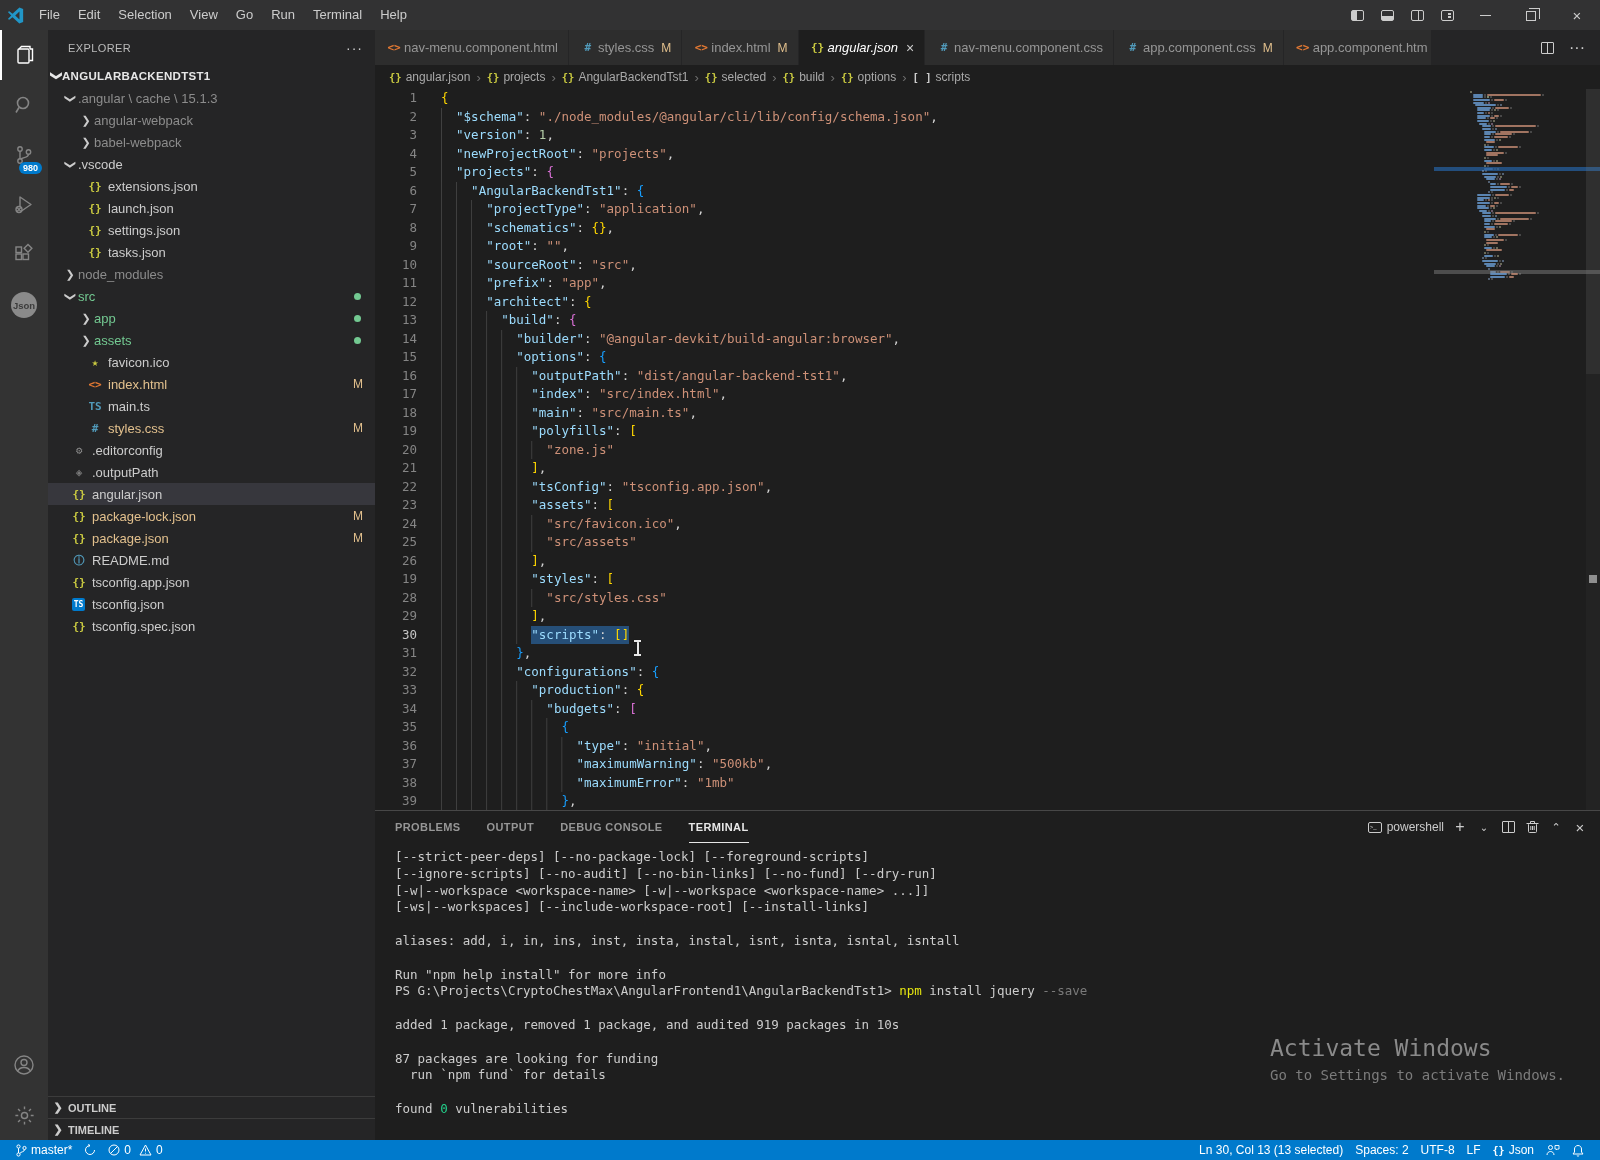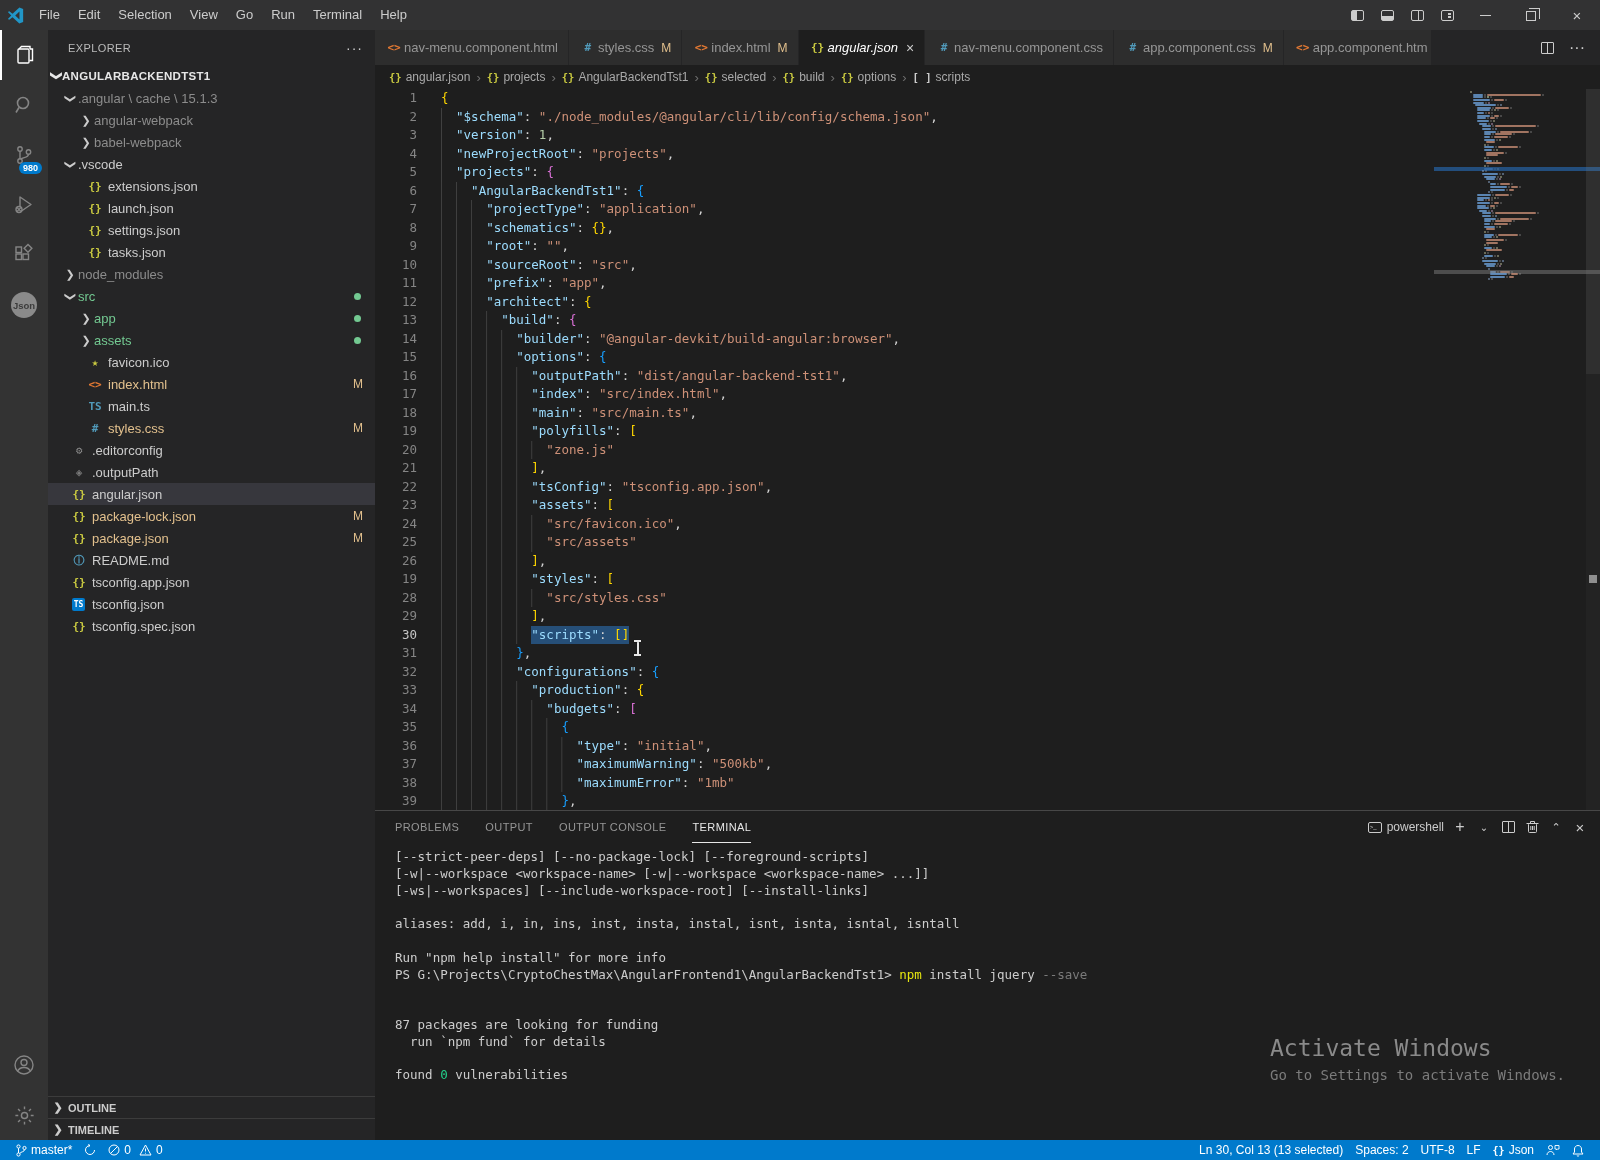--- a/index.html
+++ b/index.html
@@ -94,21 +94,21 @@
   .mm-seg { height:2px; border-radius:1px; }
   .mm-row.mm-sel::after { content:""; position:absolute; left:-36px; right:-14px; top:-1px; height:4px; background:rgba(38,95,158,0.75); }
   .mm-row.mm-grey::after { content:""; position:absolute; left:-36px; right:-14px; top:-1px; height:4px; background:rgba(136,136,136,0.45); }
   .scrollbar { position:absolute; top:0; right:0; width:14px; height:100%; background:rgba(121,121,121,0.06); }
   .sb-thumb { position:absolute; top:0; left:0; right:0; height:285px; background:rgba(121,121,121,0.15); }
   .sb-marker { position:absolute; top:486px; left:3px; width:8px; height:8px; background:#8f8f8f; }
 
   
   .panel { height:330px; border-top:1px solid #474747; display:flex; flex-direction:column; flex-shrink:0; background:#1e1e1e; }
   .panel-header { height:32px; display:flex; align-items:center; padding:0 8px 0 20px; flex-shrink:0; }
-  .ptab { font-size:11px; letter-spacing:.4px; color:#969696; margin-right:26px; height:32px; display:flex; align-items:center; border-bottom:1px solid transparent; }
+  .ptab { font-size:11px; letter-spacing:.4px; color:#969696; margin-right:26px; height:32px; display:flex; align-items:center; border-bottom:1px solid transparent;font-weight:bold; }
   .ptab.active { color:#e7e7e7; border-bottom:1px solid #e7e7e7; }
   .panel-actions { margin-left:auto; display:flex; align-items:center; color:#cccccc; }
   .pa-ic { width:24px; height:26px; display:flex; align-items:center; justify-content:center; font-size:13px; }
   .shell-ic { width:14px; height:11px; border:1px solid #cccccc; border-radius:2px; font-size:6px; display:flex; align-items:center; padding-left:1px; margin-right:5px; }
   .shell-lbl { font-size:12px; color:#cccccc; }
   .term { flex:1; position:relative; font-family:"DejaVu Sans Mono",monospace; font-size:12.5px; padding:6px 0 0 20px; overflow:hidden; }
   .tl { height:16.8px; line-height:16.8px; white-space:pre; }
   .tt-t { color:#cccccc; } .tt-y { color:#e5e510; } .tt-d { color:#7a7a7a; } .tt-gr { color:#23d18b; }
   .watermark { position:absolute; left:895px; top:192px; color:#797979; }
   .watermark .w1 { font-size:23px; font-weight:300; color:#8a8a8a; }
@@ -913,21 +913,21 @@
         <div class="sb-thumb"></div>
         <div class="sb-marker"></div>
       </div>
     </div>
 
     <div class="panel">
       <div class="panel-header">
         <span id="paneltabs" style="display:flex;">
             <span class="ptab">PROBLEMS</span>
             <span class="ptab">OUTPUT</span>
-            <span class="ptab">OUTPUT CONSOLE</span>
+            <span class="ptab">DEBUG CONSOLE</span>
             <span class="ptab active">TERMINAL</span>
           </span>
         <span class="panel-actions">
           <span class="pa-ic" style="width:auto; margin-right:4px;">
             <span class="shell-ic">&gt;_</span>
             <span class="shell-lbl">powershell</span>
           </span>
           <span class="pa-ic" style="font-size:16px;">+</span>
           <span class="pa-ic" style="font-size:10px;">⌄</span>
           <span class="pa-ic">
@@ -944,28 +944,30 @@
           <span class="pa-ic" style="font-size:11px;">⌃</span>
           <span class="pa-ic" style="font-size:15px;">×</span>
         </span>
       </div>
       <div class="term" id="terminal">
         <div class="watermark">
           <div class="w1">Activate Windows</div>
           <div class="w2">Go to Settings to activate Windows.</div>
         </div>
       <div class="tl"><span class="tt-t">[--strict-peer-deps] [--no-package-lock] [--foreground-scripts]</span></div>
+          <div class="tl"><span class="tt-t">[--ignore-scripts] [--no-audit] [--no-bin-links] [--no-fund] [--dry-run]</span></div>
           <div class="tl"><span class="tt-t">[-w|--workspace &lt;workspace-name&gt; [-w|--workspace &lt;workspace-name&gt; ...]]</span></div>
           <div class="tl"><span class="tt-t">[-ws|--workspaces] [--include-workspace-root] [--install-links]</span></div>
           <div class="tl">&nbsp;</div>
           <div class="tl"><span class="tt-t">aliases: add, i, in, ins, inst, insta, instal, isnt, isnta, isntal, isntall</span></div>
           <div class="tl">&nbsp;</div>
           <div class="tl"><span class="tt-t">Run "npm help install" for more info</span></div>
           <div class="tl"><span class="tt-t">PS G:\Projects\CryptoChestMax\AngularFrontend1\AngularBackendTst1&gt; </span><span class="tt-y">npm</span><span class="tt-t"> install jquery </span><span class="tt-d">--save</span></div>
           <div class="tl">&nbsp;</div>
+          <div class="tl"><span class="tt-t">added 1 package, removed 1 package, and audited 919 packages in 10s</span></div>
           <div class="tl">&nbsp;</div>
           <div class="tl"><span class="tt-t">87 packages are looking for funding</span></div>
           <div class="tl"><span class="tt-t">  run `npm fund` for details</span></div>
           <div class="tl">&nbsp;</div>
           <div class="tl"><span class="tt-t">found </span><span class="tt-gr">0</span><span class="tt-t"> vulnerabilities</span></div>
         </div>
     </div>
   </div>
 </div>
 

